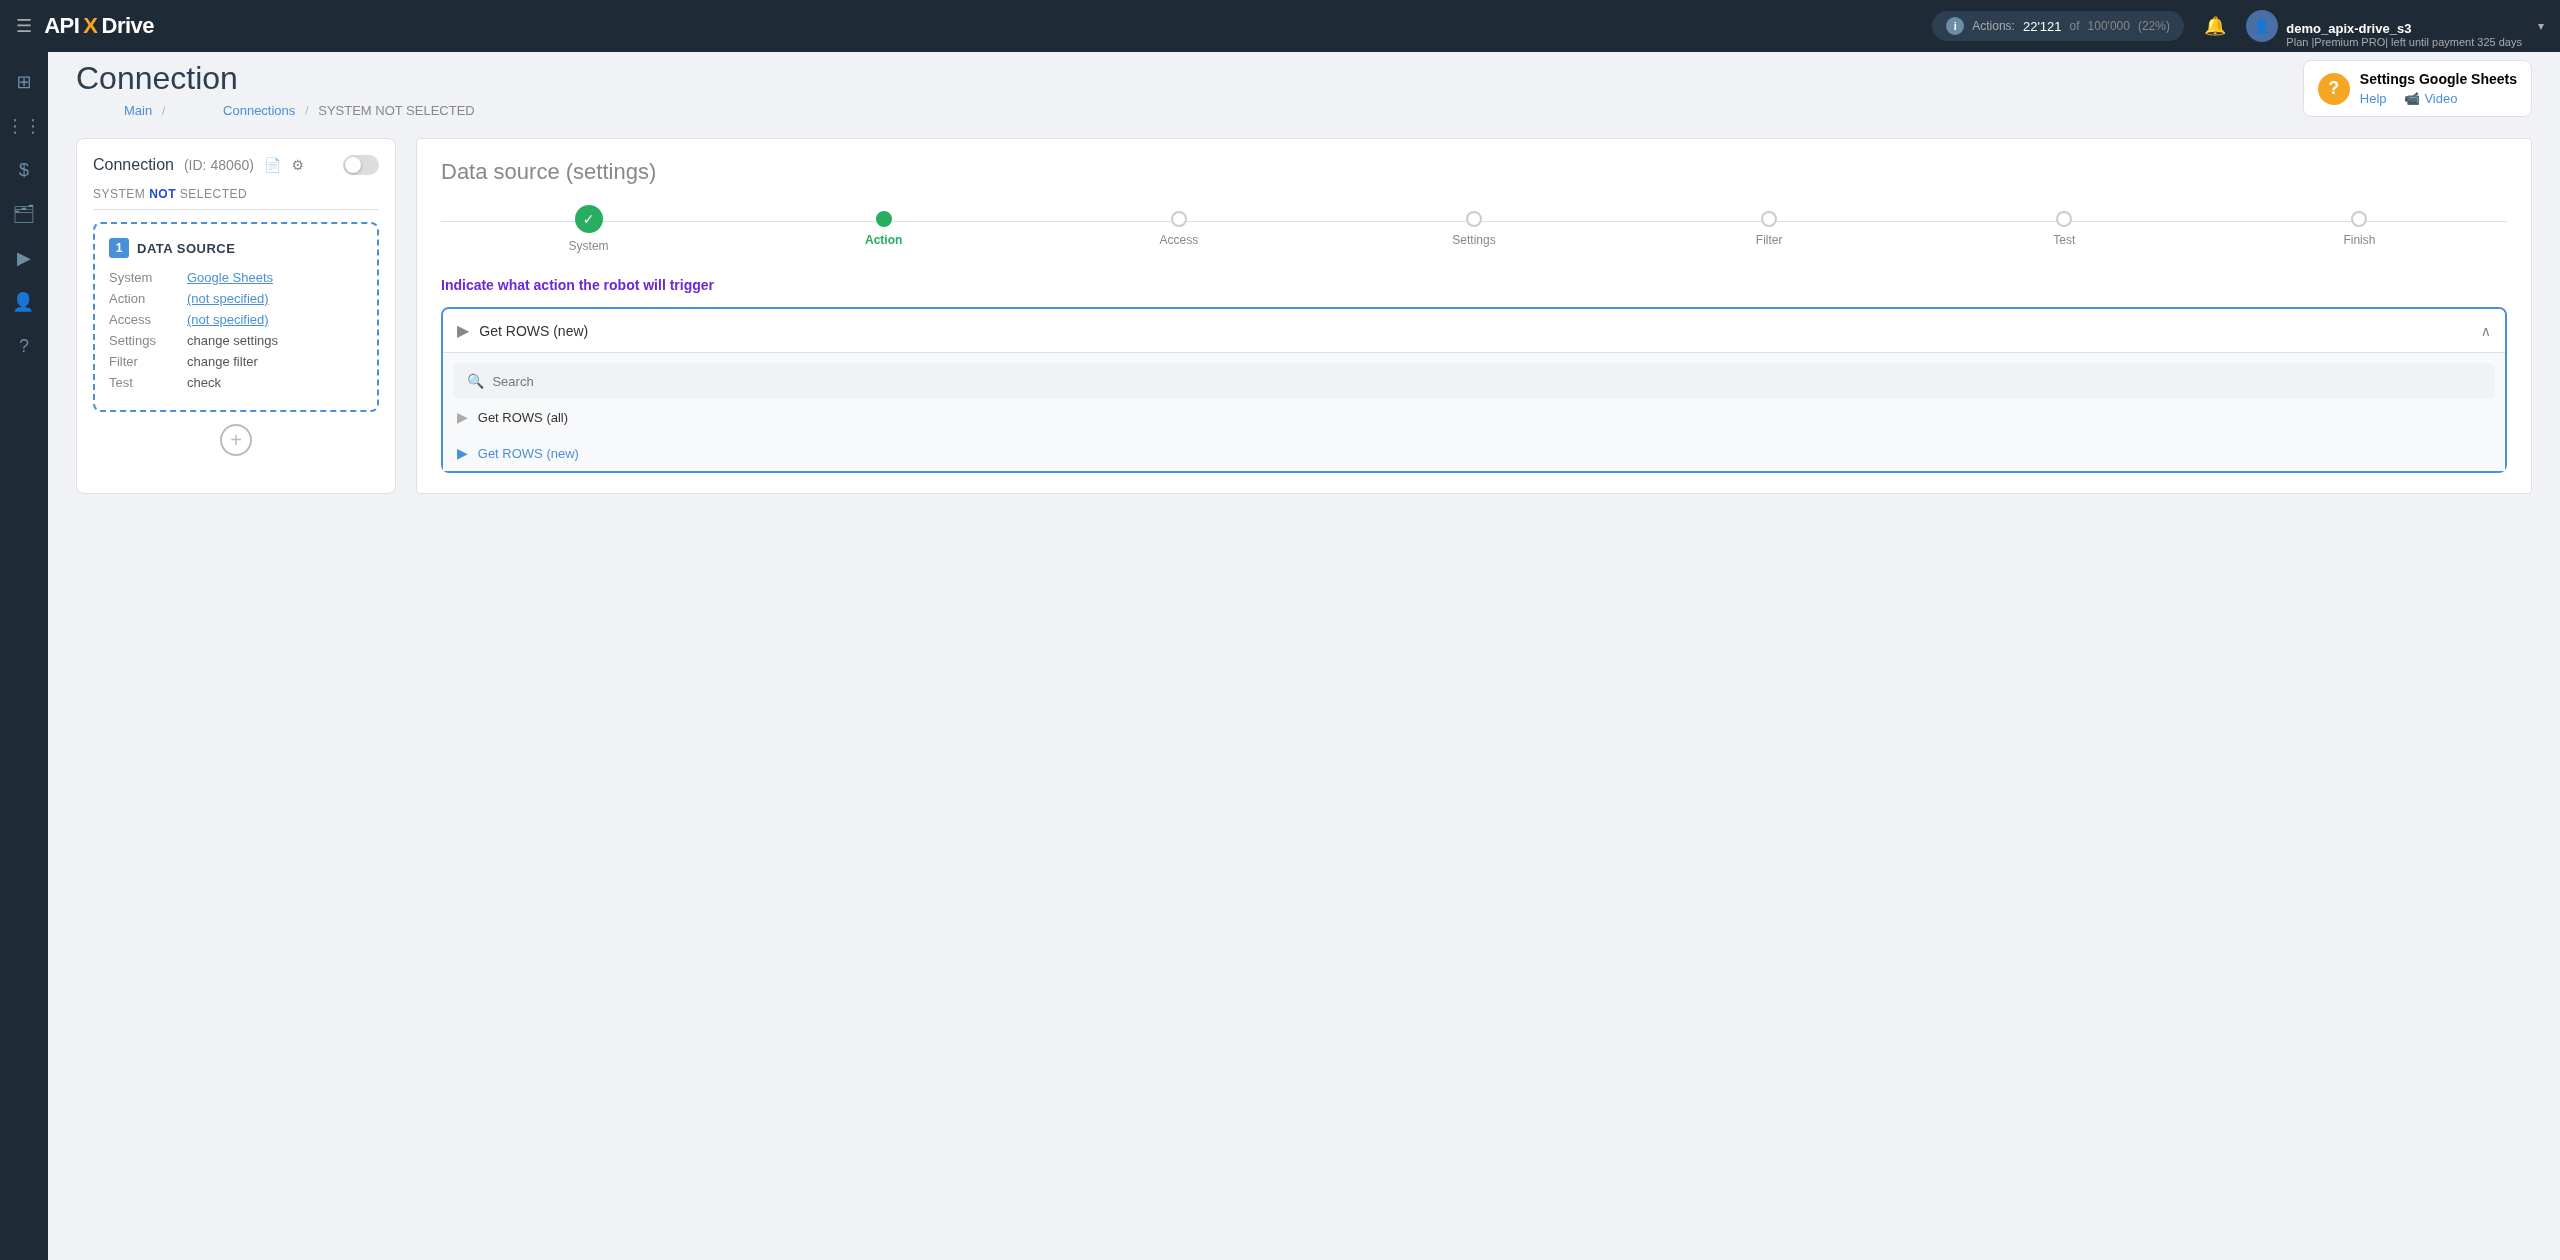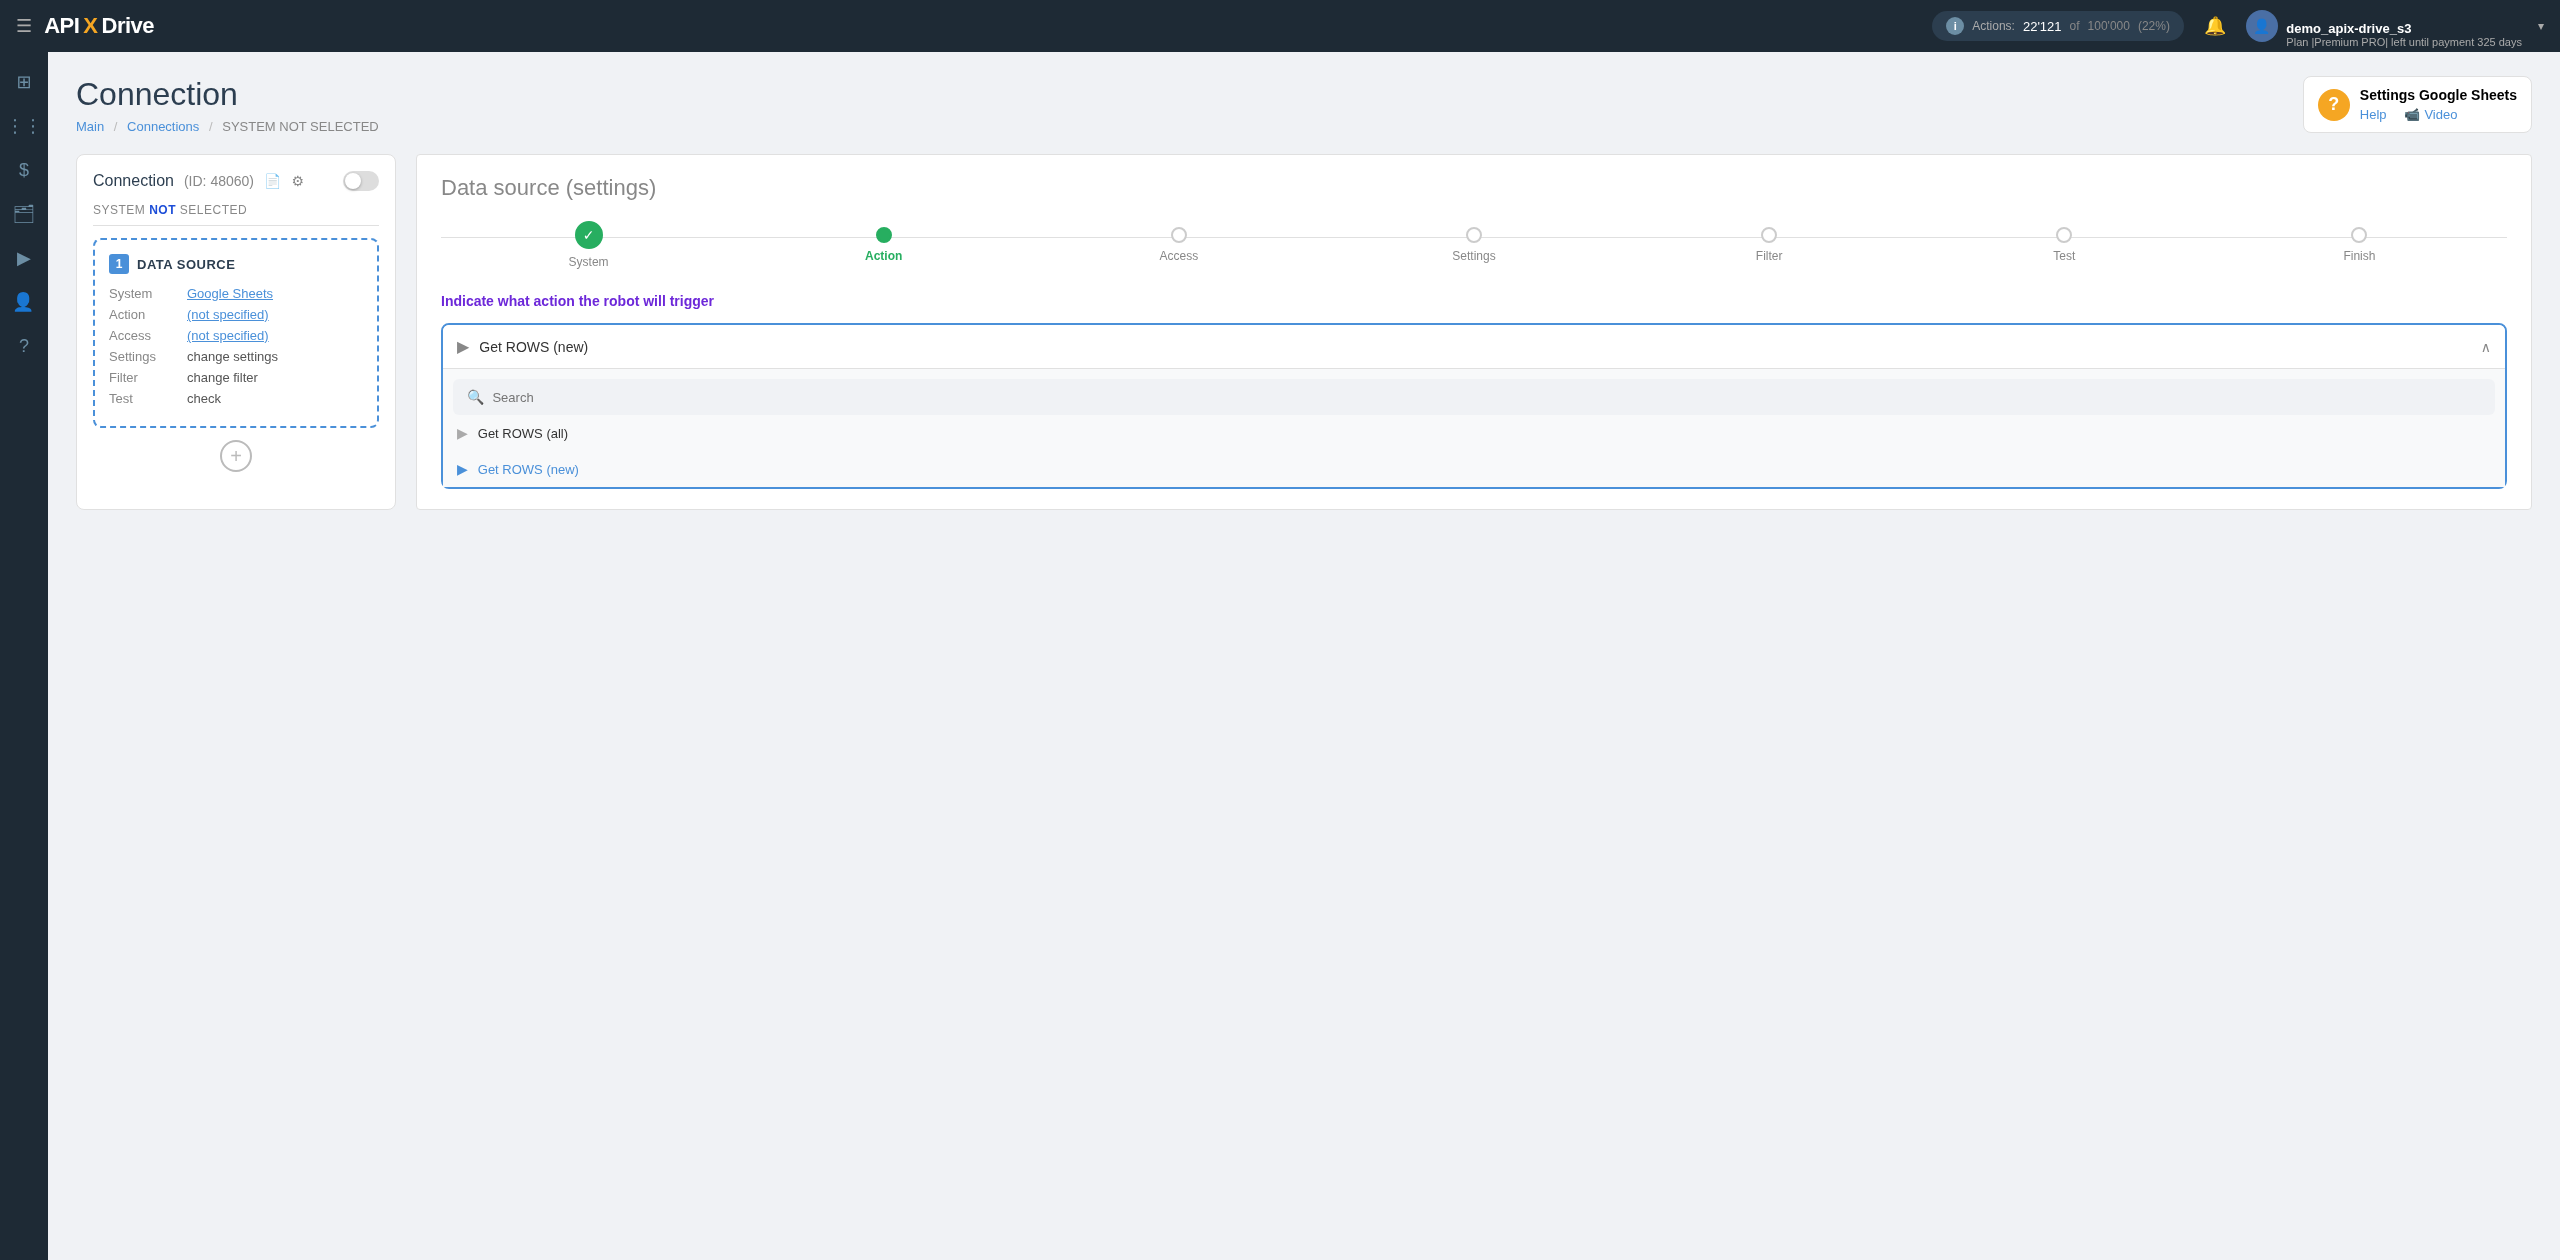--- a/index.html
+++ b/index.html
@@ -74,29 +74,29 @@
       display: flex; align-items: center; justify-content: center;
       color: #6c8ea4;
       font-size: 18px;
       cursor: pointer;
     }
 
     
     .page-content {
       flex: 1;
       overflow-y: auto;
-      padding: 24px 28px;
+      padding: 8px 28px;
       background: #f0f2f5;
     }
 
     
     .page-header { display: flex; align-items: flex-start; justify-content: space-between; margin-bottom: 20px; }
     .page-title { font-size: 32px; font-weight: 300; color: #2c3e50; margin-bottom: 6px; }
     .breadcrumb { font-size: 13px; color: #888; }
-    .breadcrumb a { color: #4a90d9; text-decoration: none; }
+    .breadcrumb a { color: #4a90d9; text-decoration: none; margin-left: 48px; }
     .breadcrumb .sep { margin: 0 6px; color: #bbb; }
     .breadcrumb .current { color: #888; font-weight: 500; }
 
     
     .help-box {
       border: 1px solid #e0e0e0;
       border-radius: 8px;
       background: white;
       padding: 10px 14px;
       display: flex;

